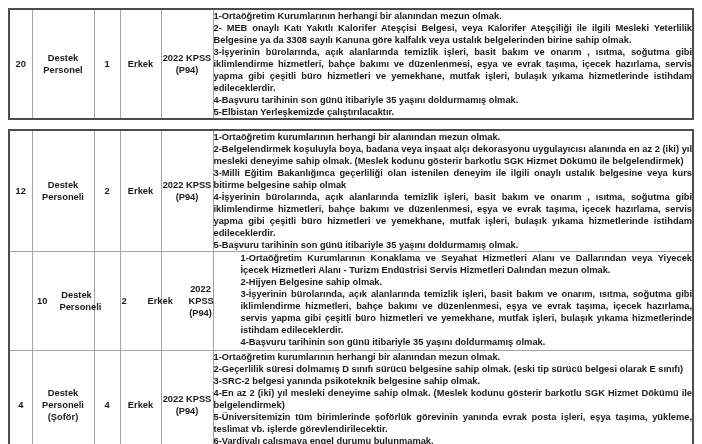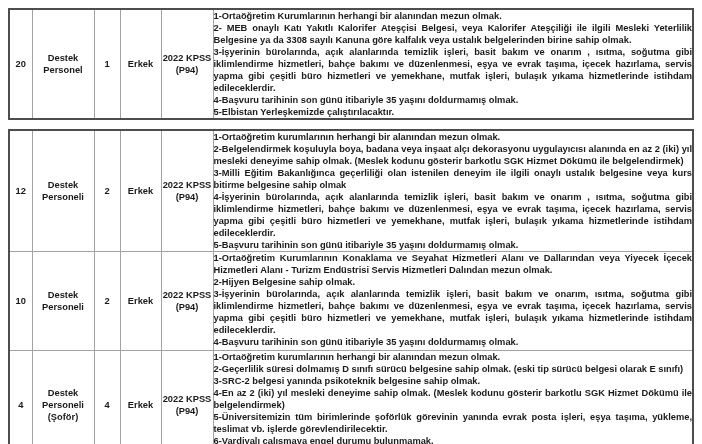--- a/index.html
+++ b/index.html
@@ -38,21 +38,21 @@
     padding: 1px 2px;
   }
   td.req {
     vertical-align: top;
     text-align: justify;
     white-space: pre-line;
     padding: 2px 4px 1px 3px;
   }
   tr.h11 td { height: 95px; }
   tr.h12 td { height: 104px; }
-  tr.h13 td { height: 99px; }
+  tr.h13 td { height: 99px; padding-left: 27px; }
   tr.h14 td { height: 110px; }
 </style>
 </head>
 <body>
 
 <div class="page">
 
   <table class="grid t1">
     <colgroup>
       <col style="width:23px">

